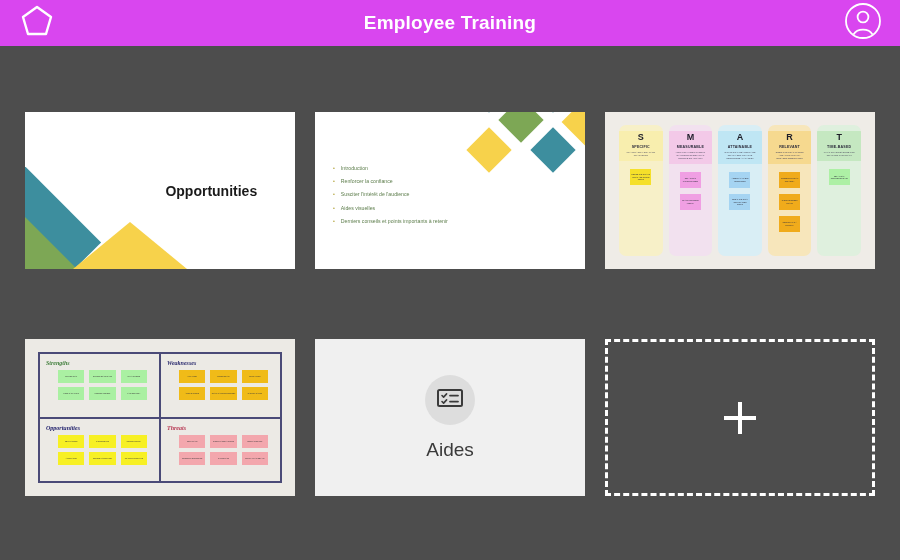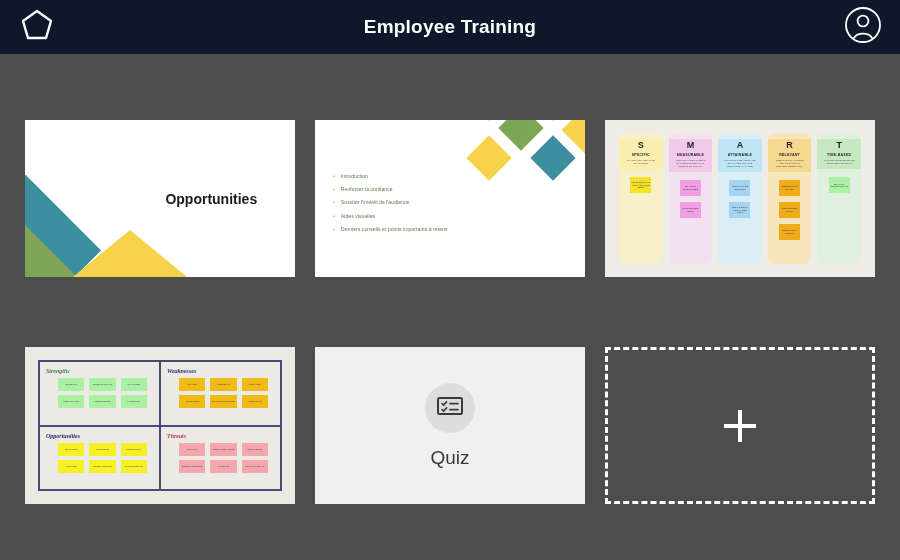--- a/index.html
+++ b/index.html
@@ -6,22 +6,22 @@
   html, body {
     width: 900px; height: 560px;
     font-family: "Liberation Sans", sans-serif;
     background: #4d4d4d;
     overflow: hidden;
   }
 
   
   .app-header {
     position: relative;
-    height: 54px;
-    background: #0f172a;
+    height: 46px;
+    background: #d946ef;
     display: flex;
     align-items: center;
     justify-content: center;
   }
   .logo-slot {
     position: absolute; left: 16px; top: 50%;
     transform: translateY(-50%);
     width: 42px; height: 42px;
     display: flex; align-items: center; justify-content: center;
   }
@@ -389,20 +389,20 @@
       <span>
         <svg width="30" height="30" viewBox="0 0 30 30">
           <rect x="3" y="7" width="24" height="16" rx="1.5" fill="none" stroke="#3a3a3a" stroke-width="2"></rect>
           <path d="M7 12.5 l1.6 1.6 l3-3.2" fill="none" stroke="#3a3a3a" stroke-width="1.6" stroke-linecap="round" stroke-linejoin="round"></path>
           <path d="M7 18.5 l1.6 1.6 l3-3.2" fill="none" stroke="#3a3a3a" stroke-width="1.6" stroke-linecap="round" stroke-linejoin="round"></path>
           <line x1="15" y1="12.6" x2="23" y2="12.6" stroke="#3a3a3a" stroke-width="1.8" stroke-linecap="round"></line>
           <line x1="15" y1="18.6" x2="23" y2="18.6" stroke="#3a3a3a" stroke-width="1.8" stroke-linecap="round"></line>
         </svg>
       </span>
     </div>
-    <div class="quiz-label">Quiz</div>
+    <div class="quiz-label">Aides</div>
   </div>
 
   <div class="add-card">
     <span class="plus-icon"></span>
   </div>
 
 </div>
 
 </body></html>

